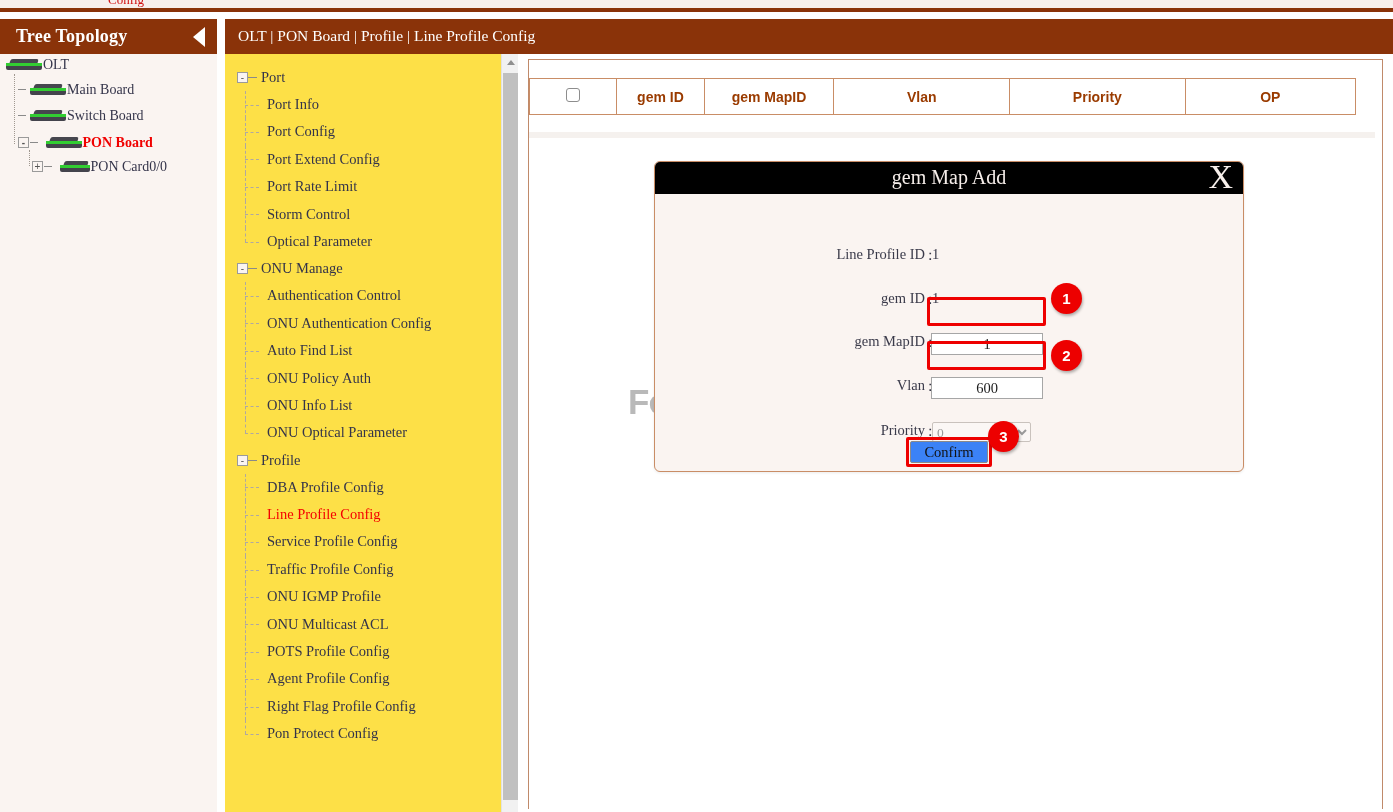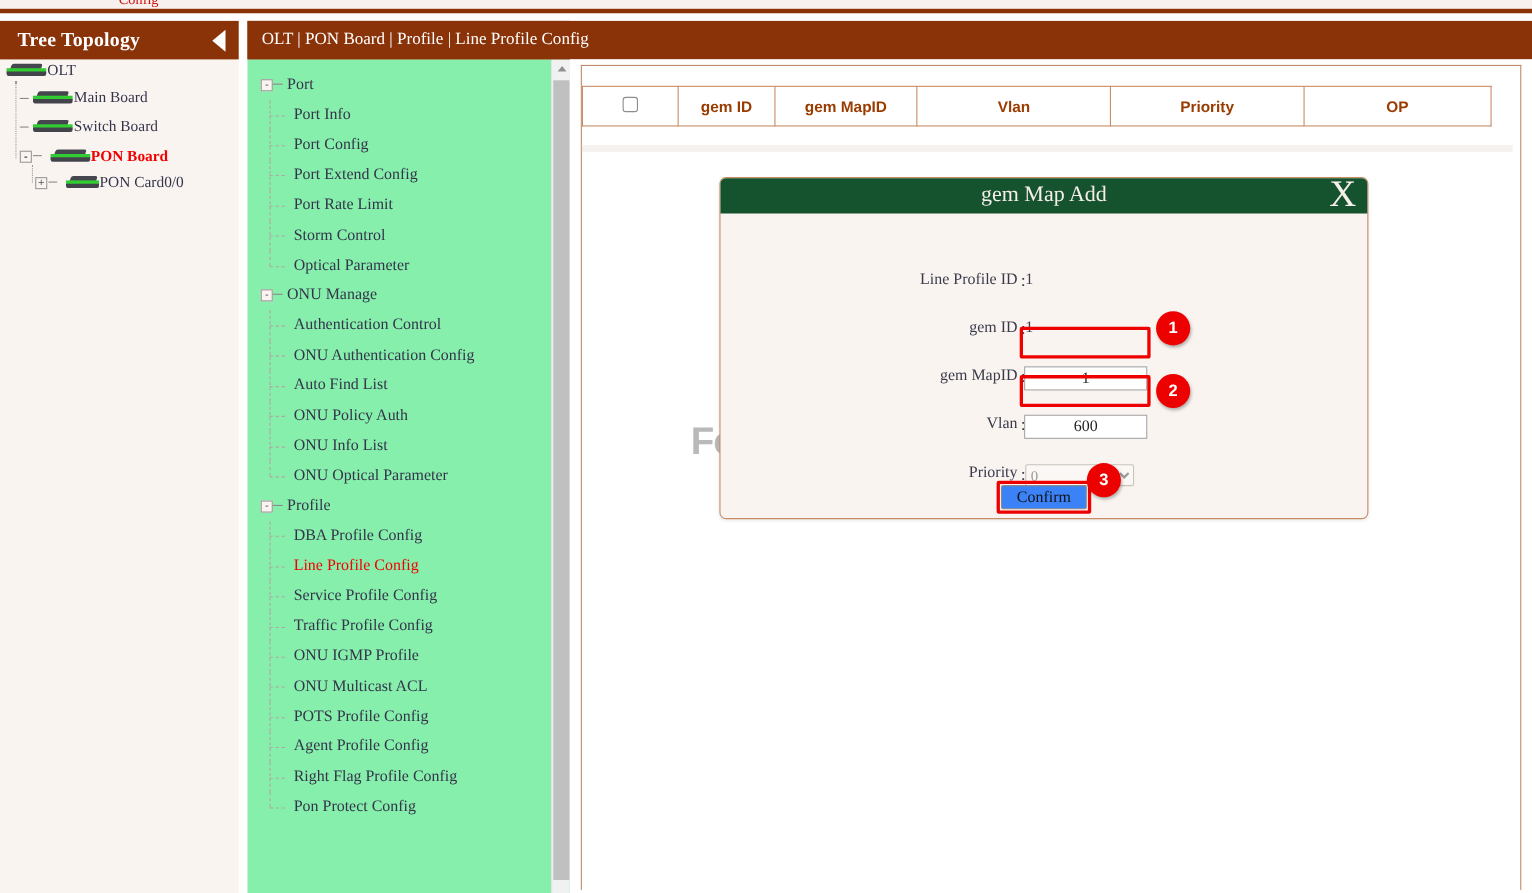--- a/index.html
+++ b/index.html
@@ -133,21 +133,21 @@
     width: 293px; height: 793px;
     background: #ffffff;
   }
   #menu-header {
     width: 293px; height: 35px;
     background: #8a3309;
   }
   #menu-scroll {
     position: relative;
     width: 293px; height: 758px;
-    background: #86efac;
+    background: #fde047;
     overflow: hidden;
   }
   #menu-list {
     position: relative;
     padding-top: 10px;
     width: 280px;
   }
   .menu-group {
     position: relative;
     height: 27px;
@@ -303,21 +303,21 @@
     position: absolute; left: 654px; top: 161px;
     width: 590px; height: 311px;
     background: #faf4f1;
     border: 1px solid #c98d66;
     border-radius: 6px;
     box-shadow: 0 1px 3px rgba(0,0,0,.08);
   }
   #modal-titlebar {
     position: relative;
     width: 100%; height: 32px;
-    background: #14532d;
+    background: #000000;
     border-radius: 5px 5px 0 0;
   }
   #modal-title {
     position: absolute; left: 0; right: 0; top: 4px;
     text-align: center;
     font-size: 20px;
     color: #f6eeea;
     font-family: "Liberation Serif", serif;
   }
   #modal-close {

